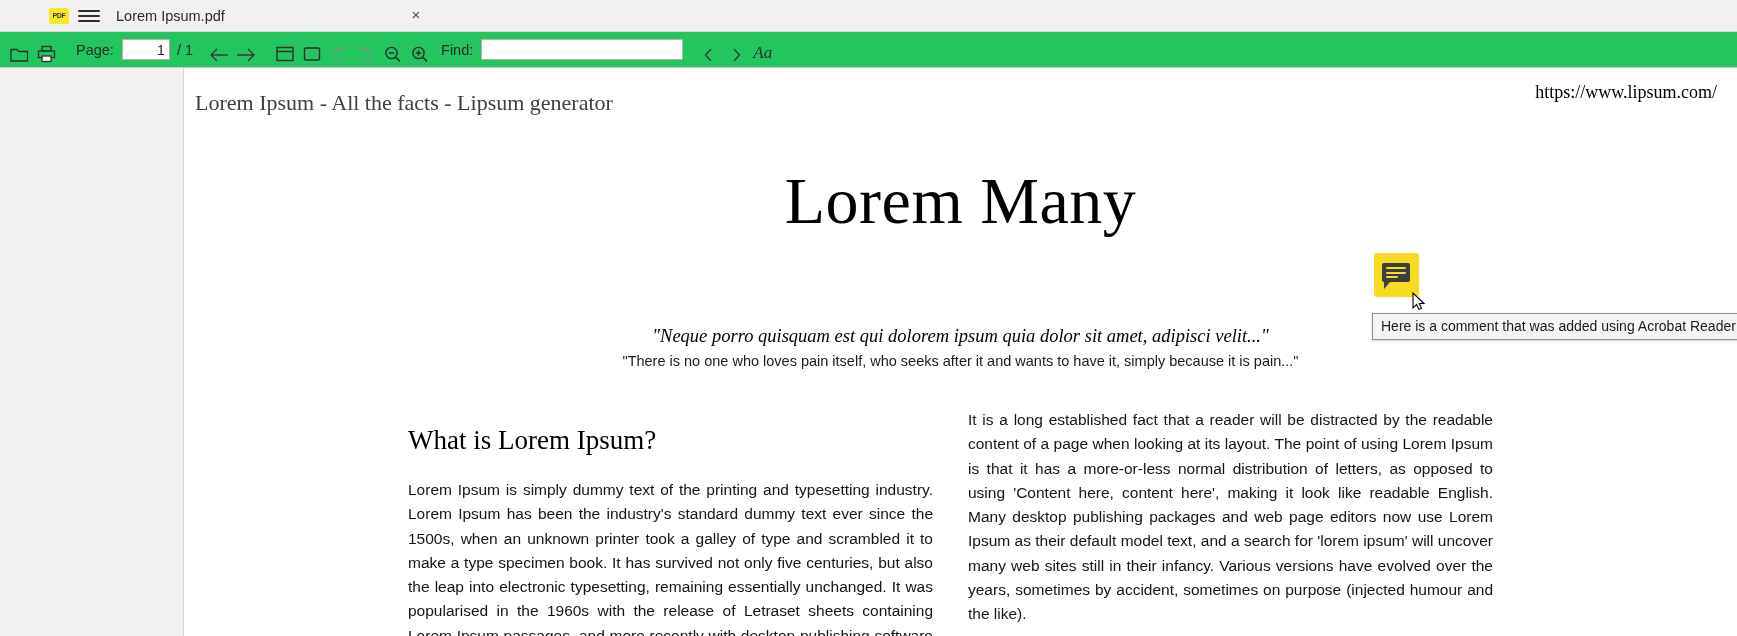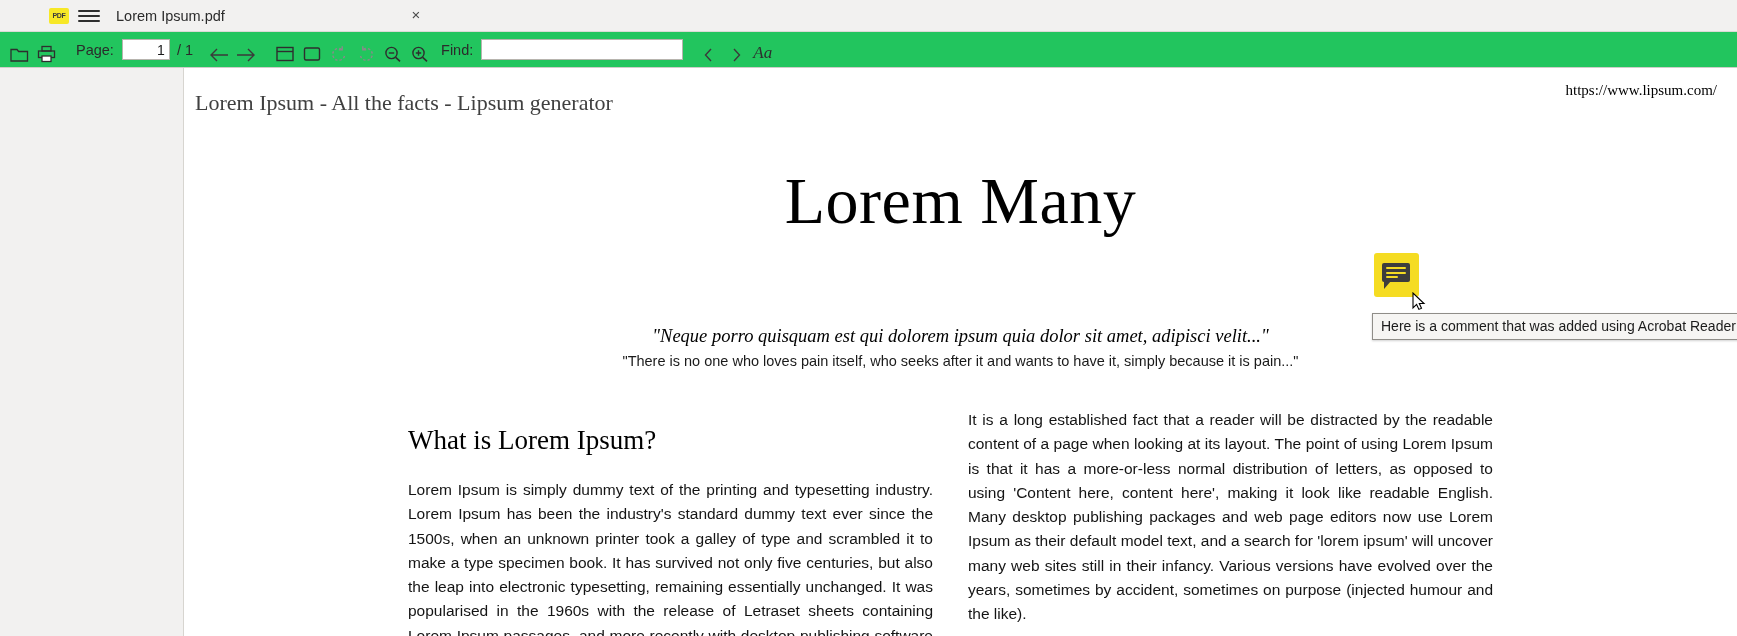--- a/index.html
+++ b/index.html
@@ -195,21 +195,21 @@
     font-size: 22px;
     font-family: "Liberation Serif", serif;
     color: #404040;
     white-space: nowrap;
     margin-top: 8px;
   }
   .doc-header-right {
     position: absolute;
     right: 20px;
     top: 14px;
-    font-size: 15px;
+    font-size: 18px;
     font-family: "Liberation Serif", serif;
     color: #000;
     white-space: nowrap;
   }
   .doc-title {
     position: absolute;
     left: 0;
     right: 0;
     top: 97px;
     text-align: center;

